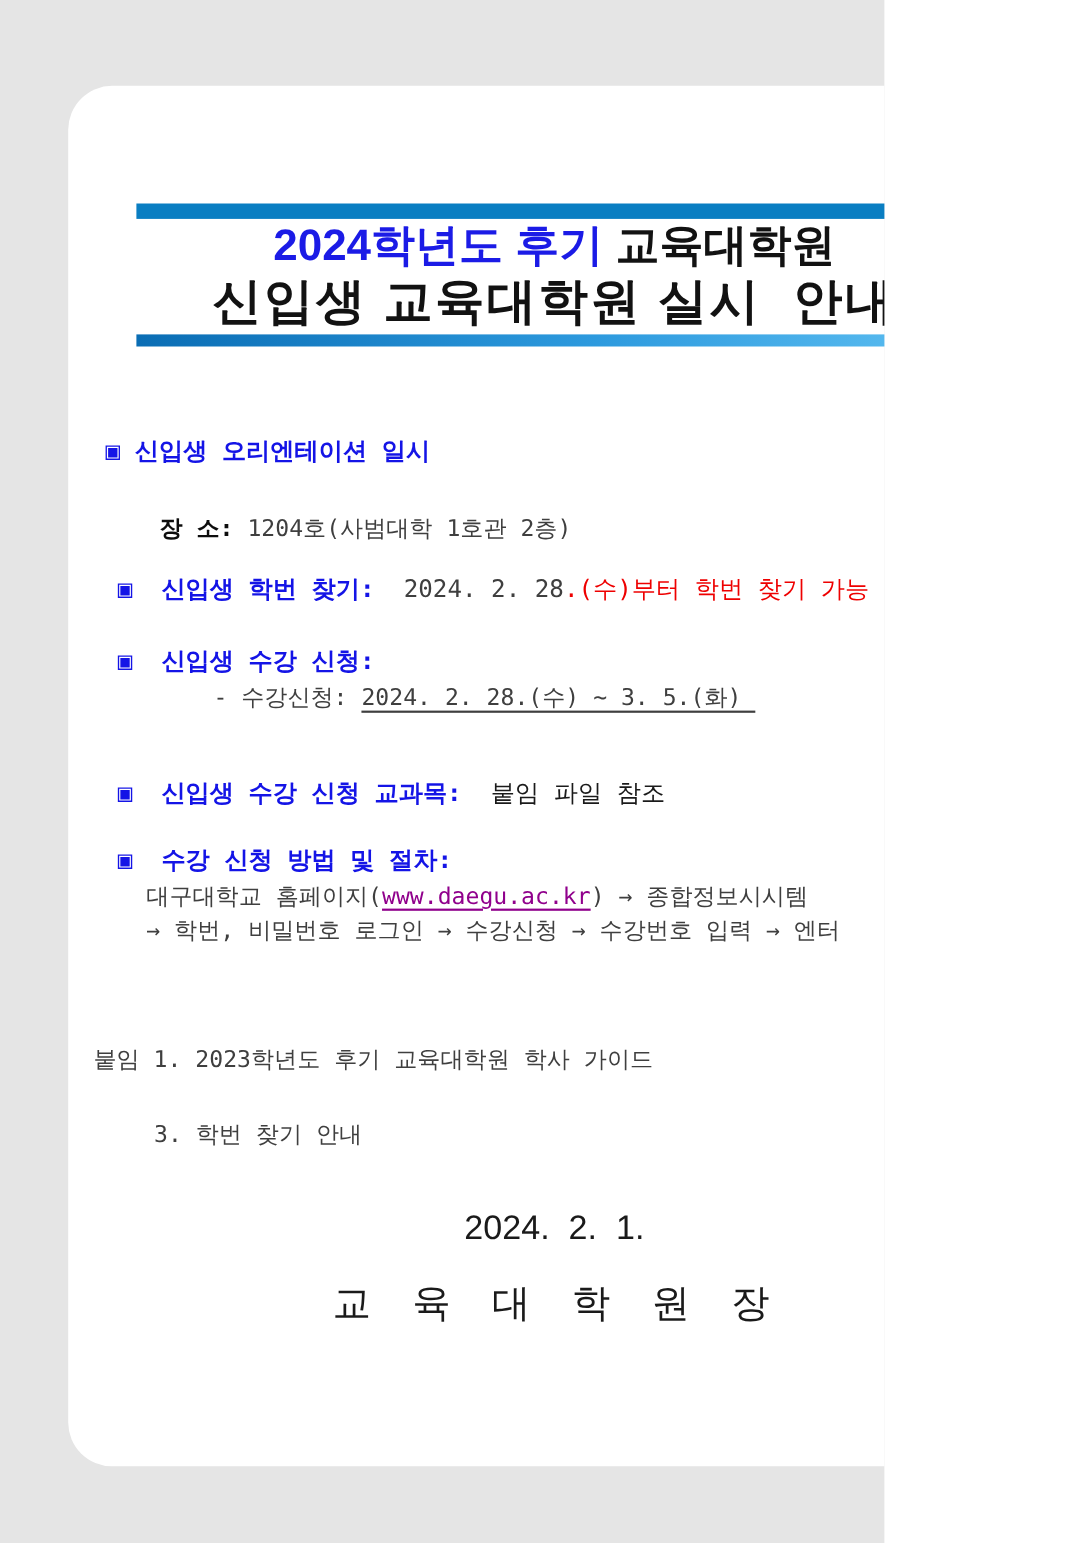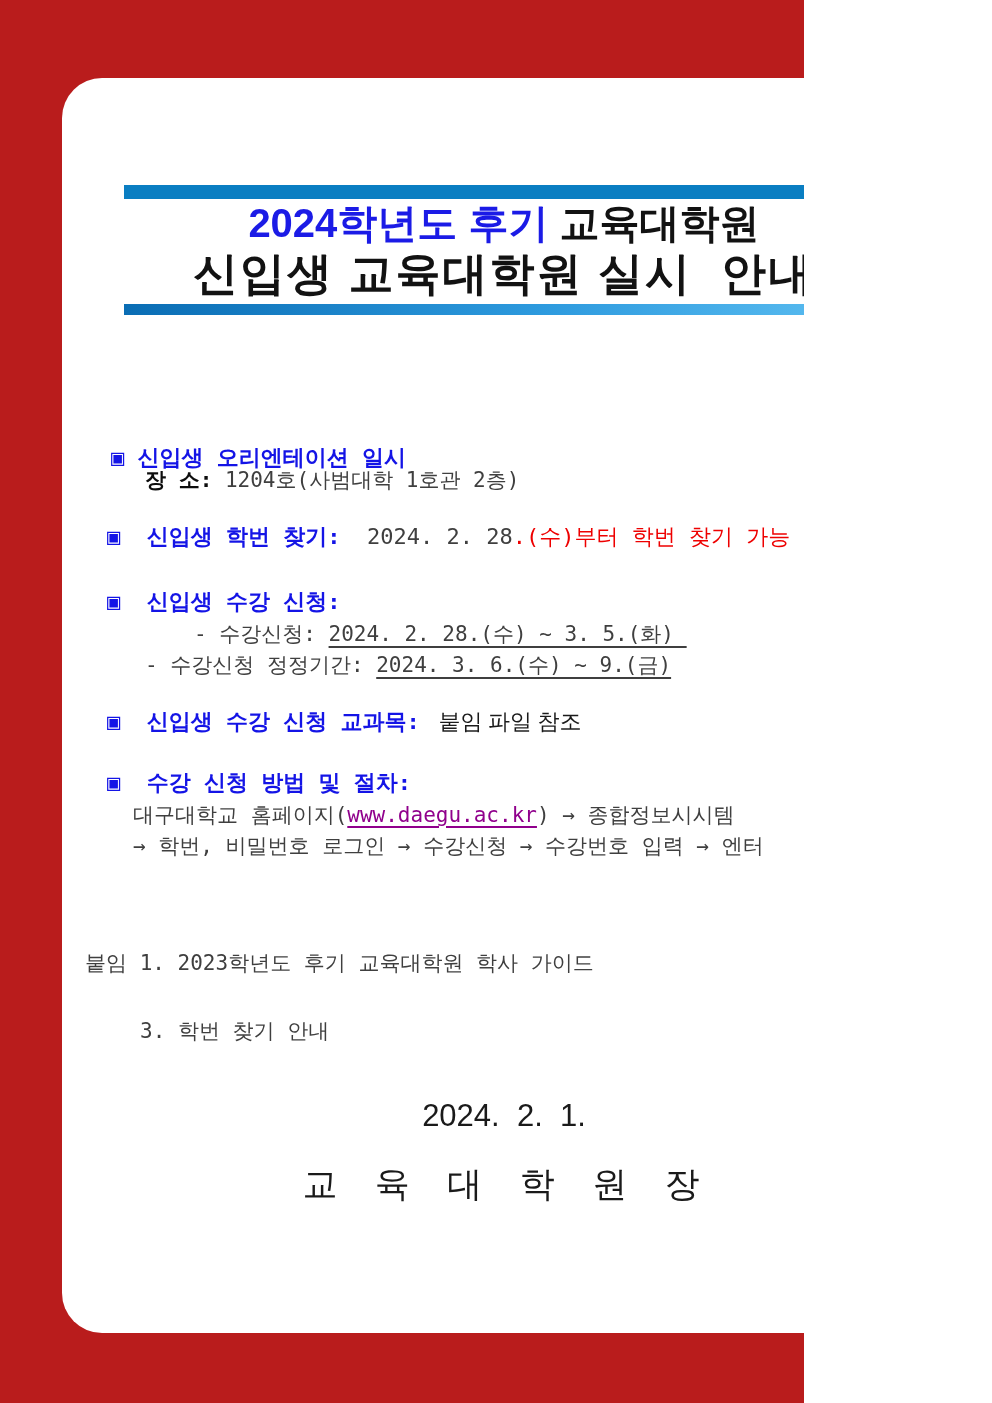--- a/index.html
+++ b/index.html
@@ -1,19 +1,19 @@
 <!DOCTYPE html>
 <html><head>
 <meta charset="utf-8">
 <style>
   html,body{margin:0;padding:0;}
   .page{
     position:relative;
     width:804px;height:1403px;
-    background:#b91c1c;
+    background:#e5e5e5;
     font-family:"DejaVu Sans Mono","DejaVu Sans",sans-serif;
     overflow:hidden;
   }
   .panel{
     position:absolute;left:62px;top:78px;
     width:868px;height:1255px;
     background:#ffffff;border-radius:40px;
   }
   .t{white-space:pre;}
   .bar-top{
@@ -60,30 +60,29 @@
   <div class="panel">
 
     <div class="bar-top"></div>
 
     <div class="title1"><span class="t blue">2024학년도 후기</span><span class="t black"> 교육대학원</span></div>
 
     <div class="title2 t">신입생 교육대학원 실시  안내</div>
 
     <div class="bar-gradient"></div>
 
-    <div class="line heading" style="left:49px;top:320px;margin-top:47px;"><span class="t">▣</span><span class="t"> 신입생 오리엔테이션 일시</span></div>
+    <div class="line heading" style="left:34px;top:320px;"><span class="t">▣</span><span class="t"> 신입생 오리엔테이션 일시</span></div>
     <div class="line" style="left:83px;top:389px;"><span class="t lbl">장 소:</span><span class="t"> 1204호(사범대학 1호관 2층)</span></div>
 
     <div class="line heading" style="left:45px;top:446px;"><span class="t">▣</span><span class="t">  신입생 학번 찾기: </span><span class="t" style="font-weight:normal;color:#3f3f3f;"> 2024. 2. 28</span><span class="t red" style="font-weight:normal;">.(수)부터 학번 찾기 가능</span></div>
 
     <div class="line heading" style="left:45px;top:511px;"><span class="t">▣</span><span class="t">  신입생 수강 신청:</span></div>
     <div class="line" style="left:90px;top:543px;margin-left:42px;"><span class="t">- 수강신청: </span><span class="t ul">2024. 2. 28.(수) ~ 3. 5.(화) </span></div>
-    <div class="line" style="left:83px;top:574px;"><span class="t">- 수강신청 정정기간: </span><span class="t ul">2024. 3. 6.(수) ~ 9.(금)</span></div>
 
-    <div class="line heading" style="left:45px;top:631px;"><span class="t">▣</span><span class="t">  신입생 수강 신청 교과목: </span><span class="t" style="font-weight:normal;color:#1a1a1a;font-family:Liberation Serif, serif;"> 붙임 파일 참조</span></div>
+    <div class="line heading" style="left:45px;top:631px;"><span class="t">▣</span><span class="t">  신입생 수강 신청 교과목: </span><span class="t" style="font-weight:normal;color:#1a1a1a;"> 붙임 파일 참조</span></div>
 
     <div class="line heading" style="left:45px;top:692px;"><span class="t">▣</span><span class="t">  수강 신청 방법 및 절차:</span></div>
     <div class="line" style="left:71px;top:724px;"><span class="t">대구대학교 홈페이지(</span><span class="t link">www.daegu.ac.kr</span><span class="t">) → 종합정보시시템</span></div>
     <div class="line" style="left:71px;top:755px;">→ 학번, 비밀번호 로그인 → 수강신청 → 수강번호 입력 → 엔터</div>
 
     <div class="line" style="left:23px;top:872px;">붙임 1. 2023학년도 후기 교육대학원 학사 가이드</div>
     <div class="line" style="left:78px;top:940px;">3. 학번 찾기 안내</div>
 
     <div class="footer-date t">2024.  2.  1.</div>
     <div class="footer-signer t">교  육  대  학  원  장</div>

